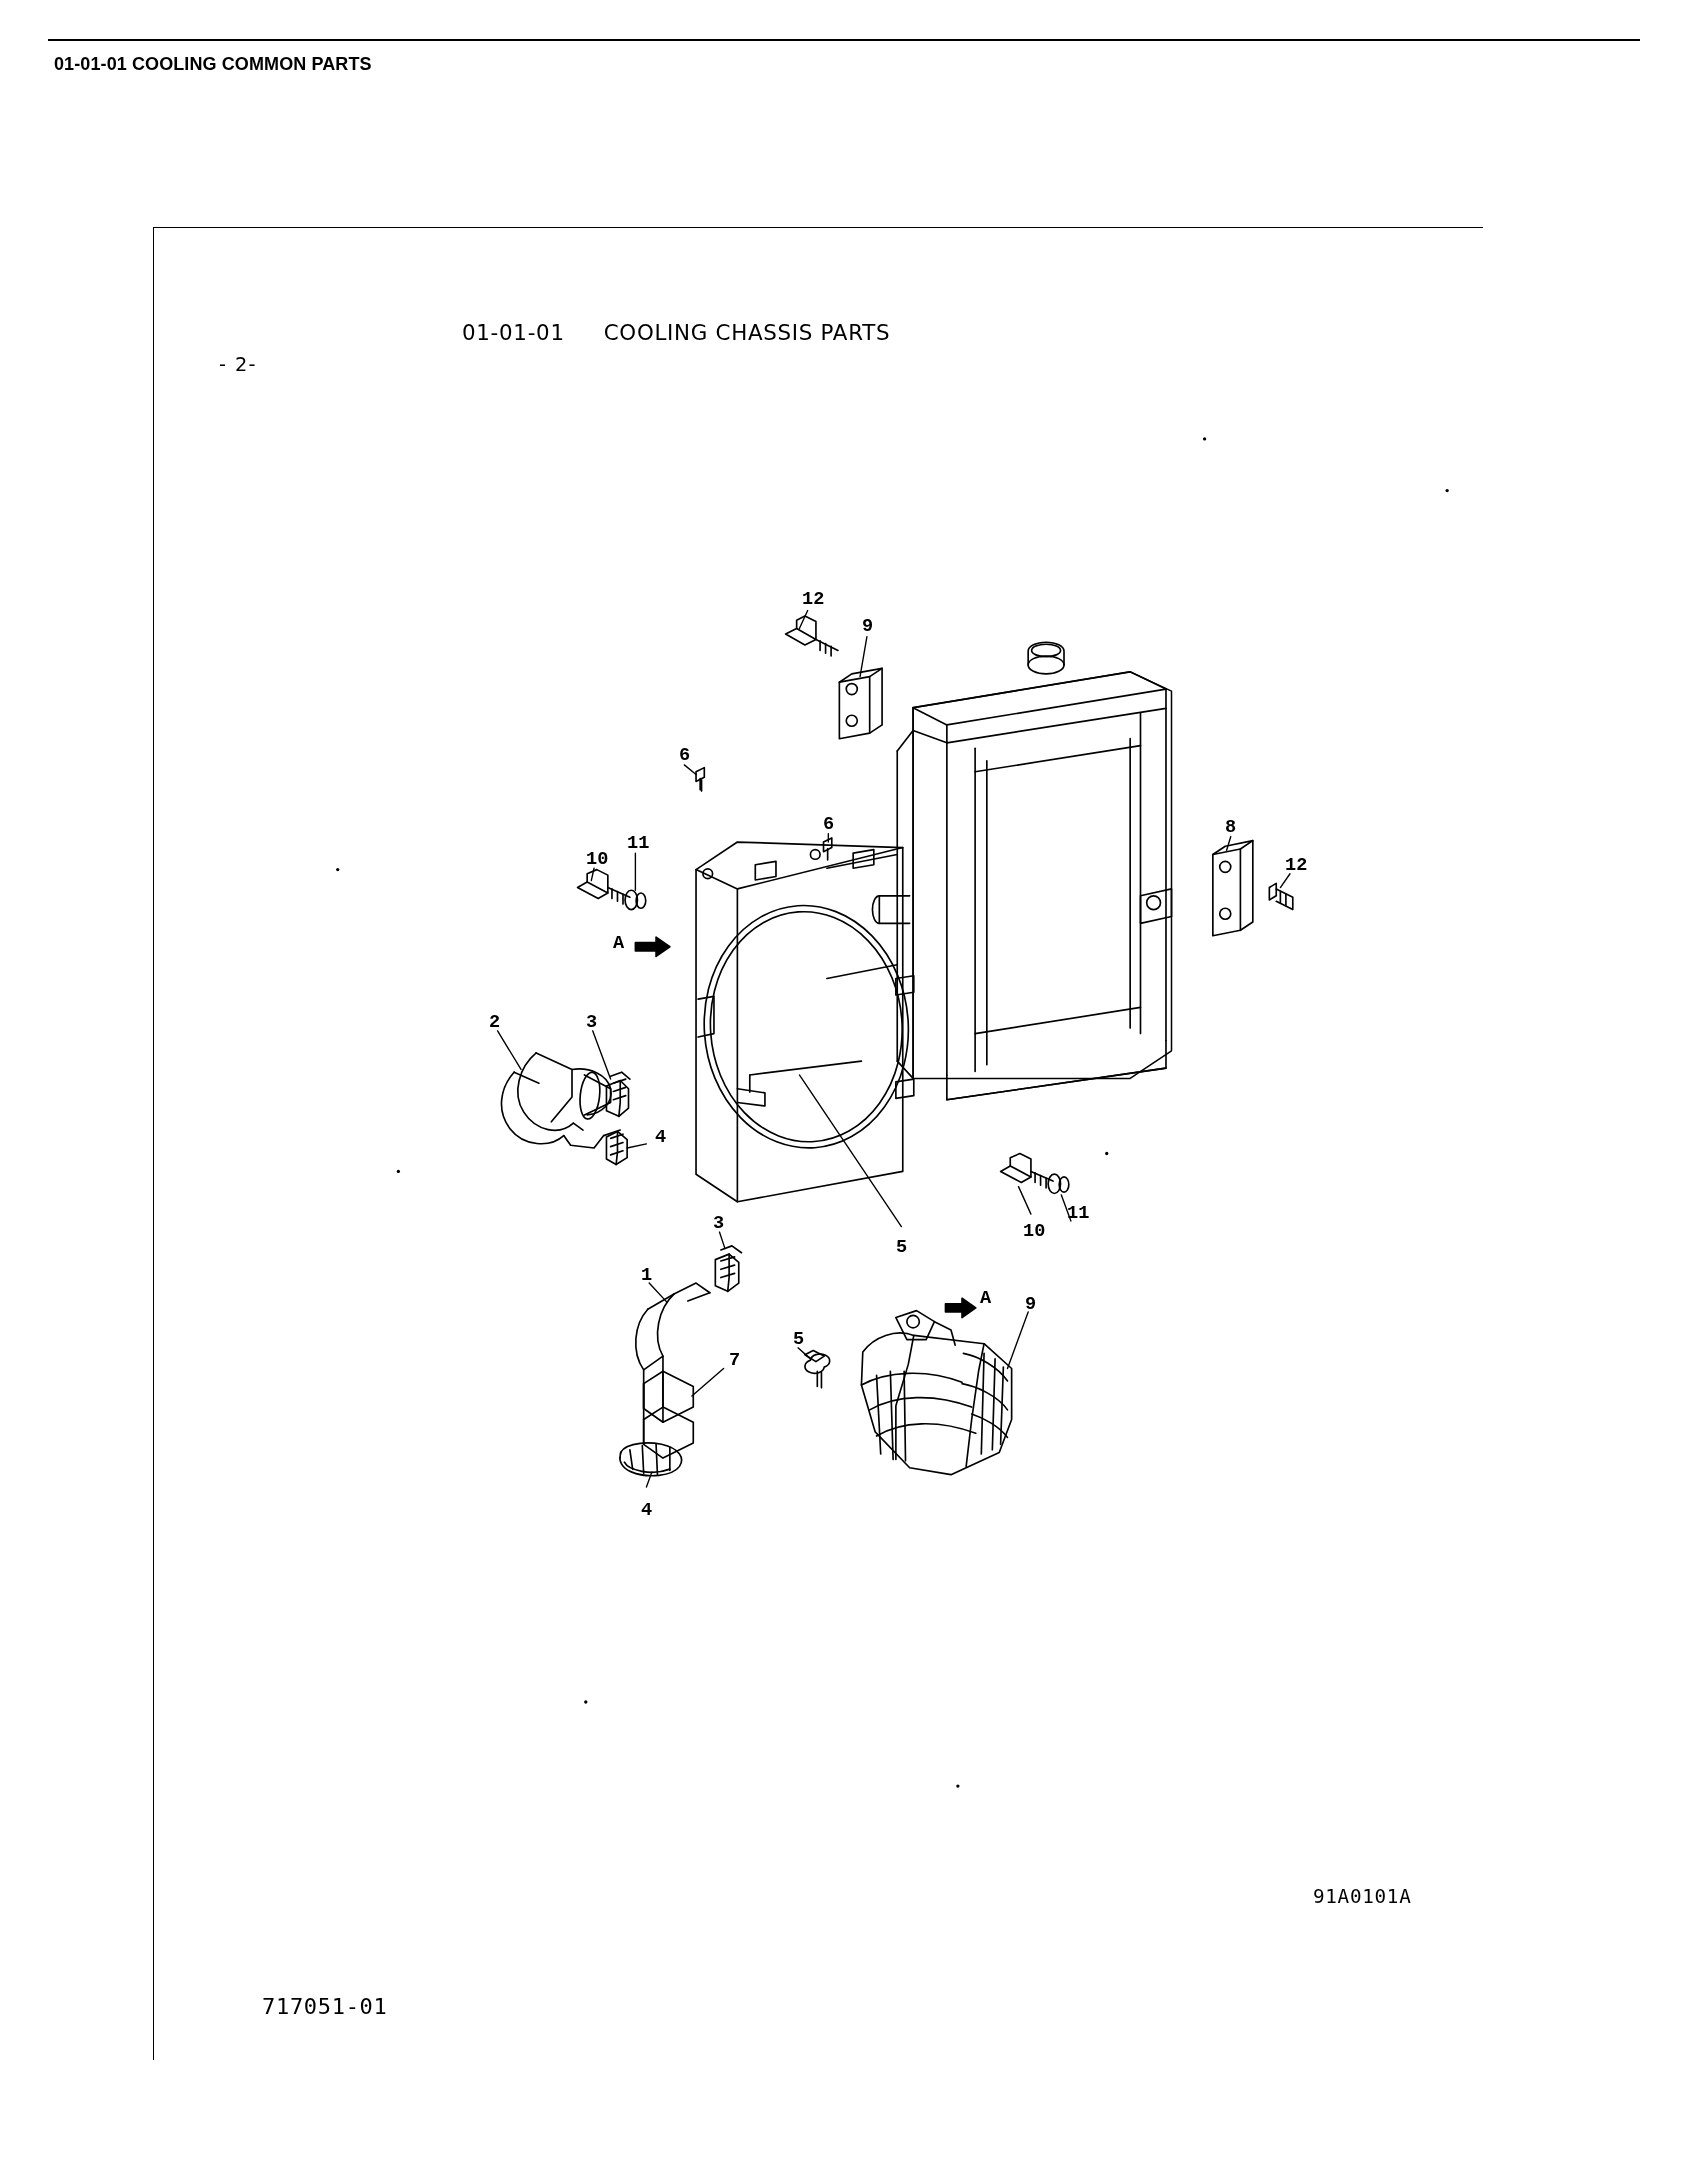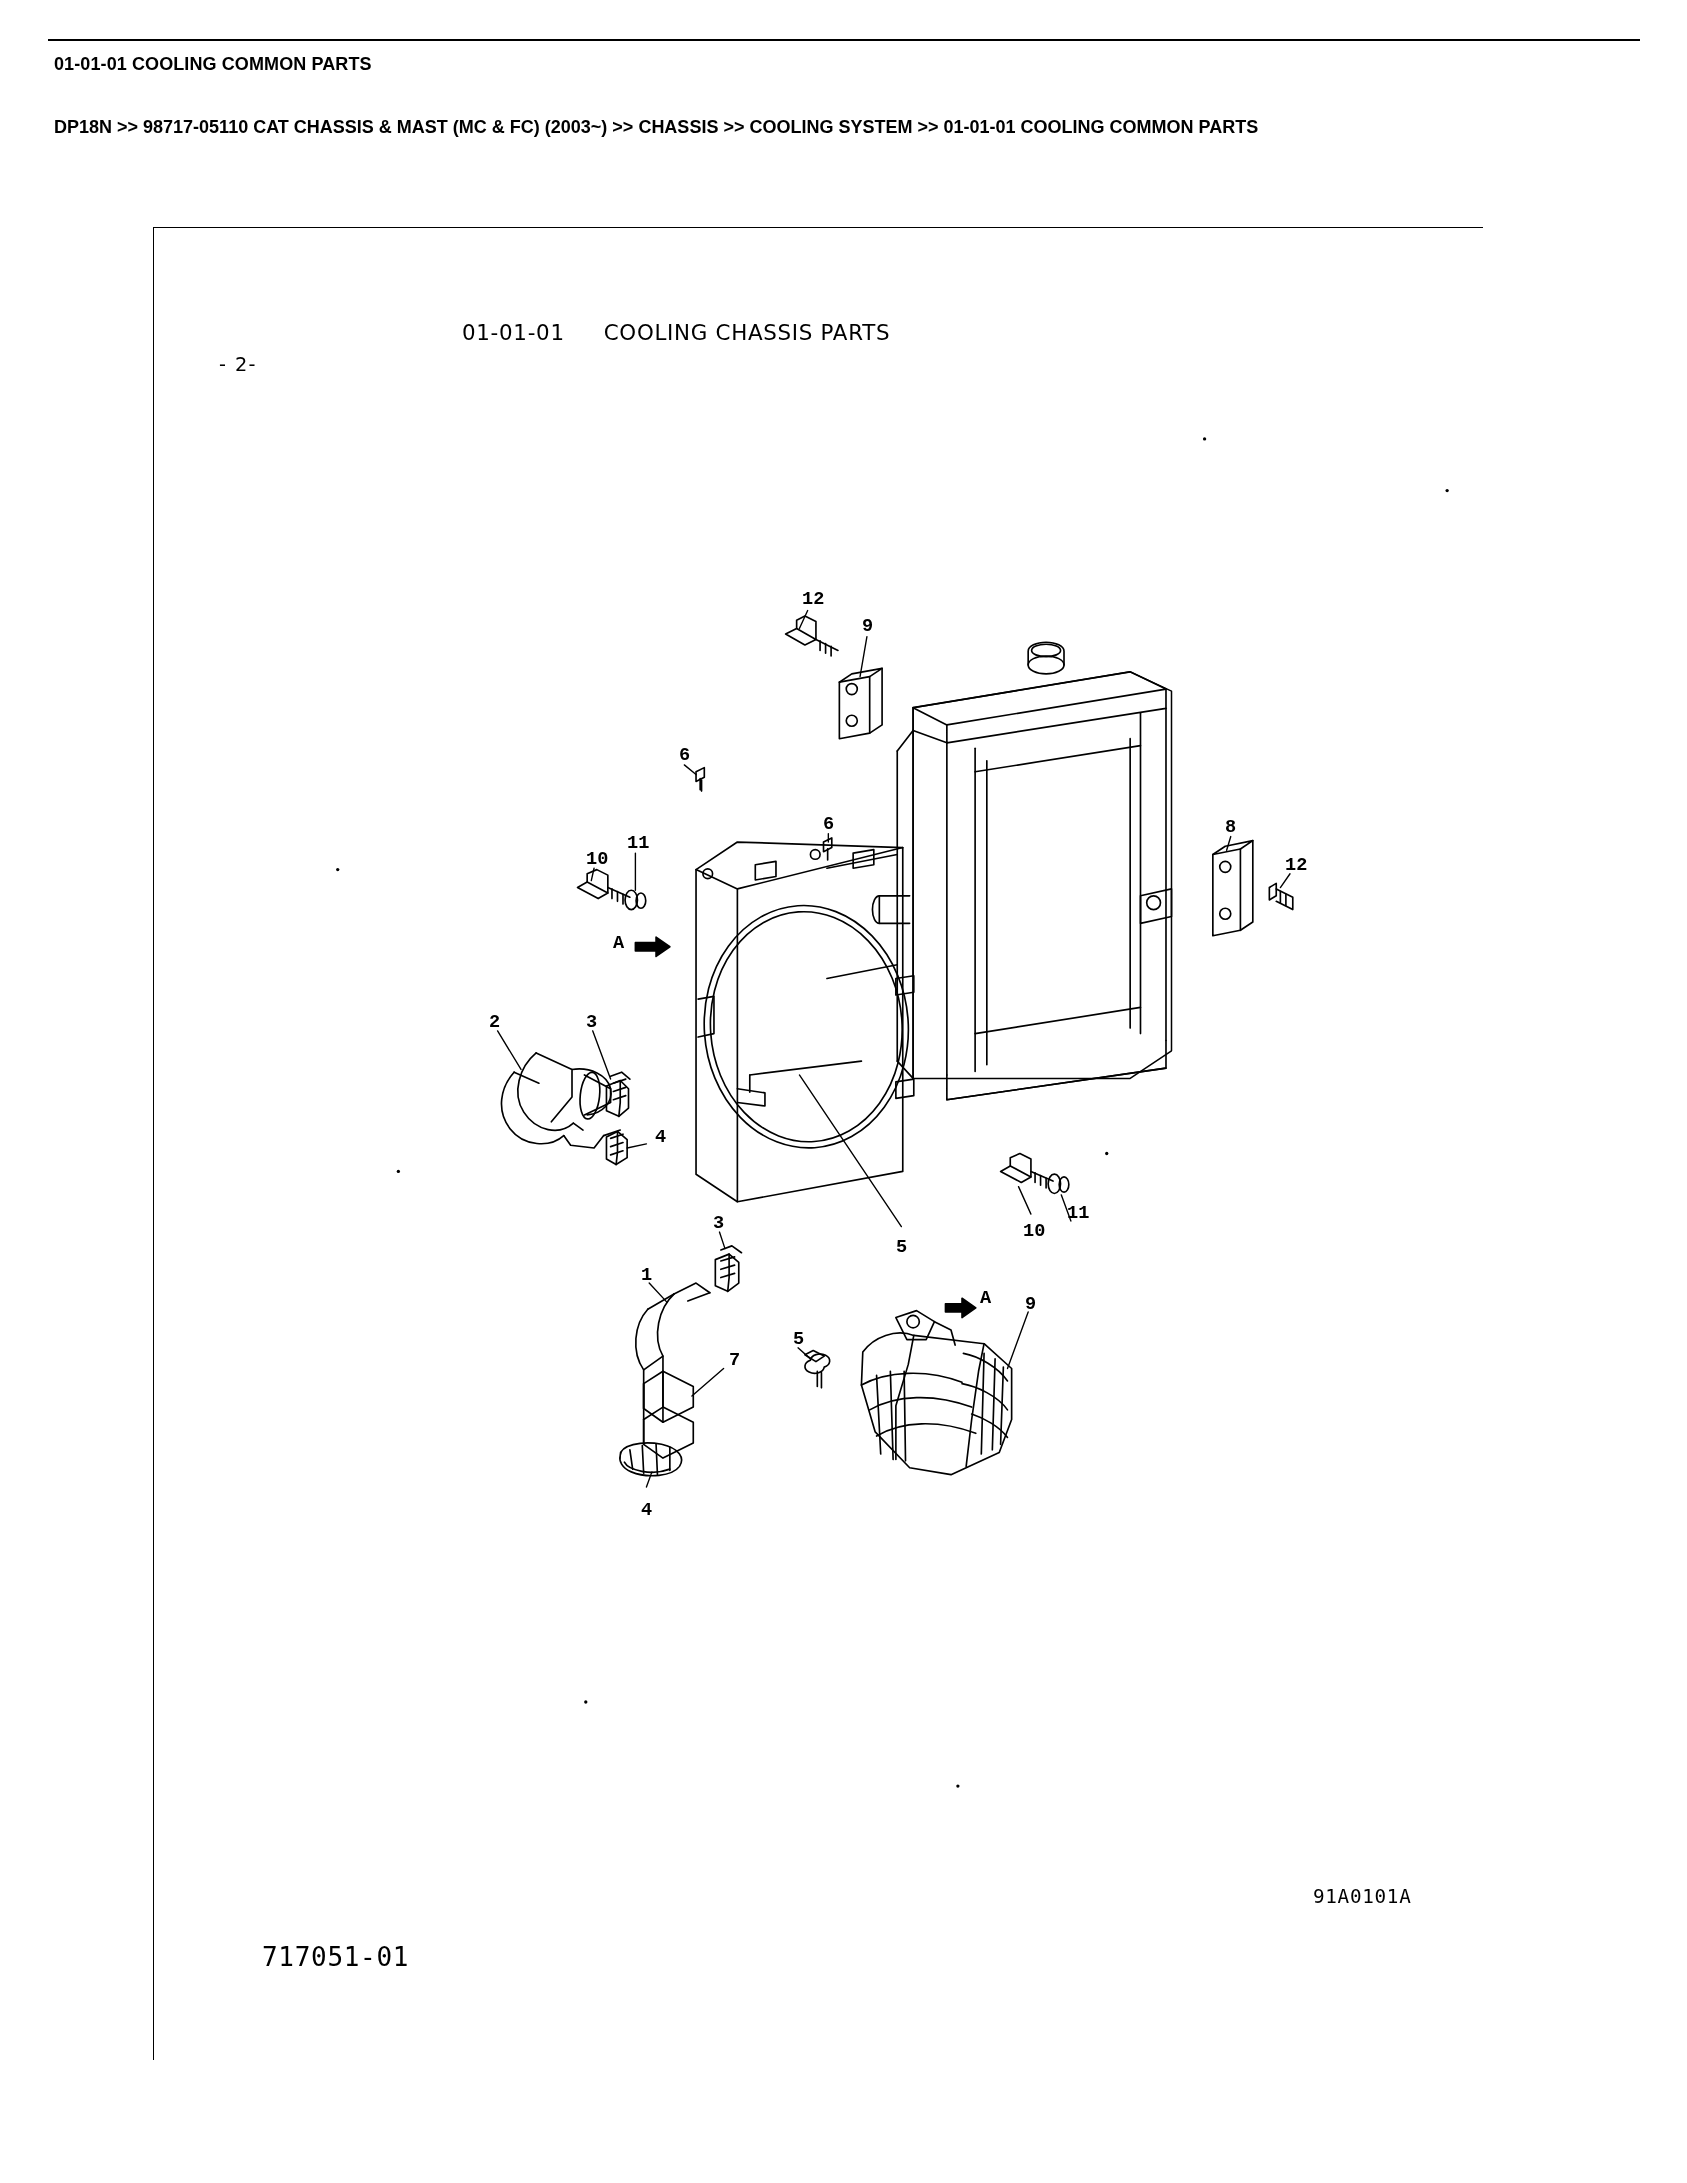--- a/index.html
+++ b/index.html
@@ -71,22 +71,22 @@
     position: absolute;
     left: 219px;
     top: 353px;
     font-size: 19.3px;
     font-family: "DejaVu Sans", sans-serif;
     letter-spacing: 1.4px;
   }
   .foot-left {
     position: absolute;
     left: 262px;
-    top: 1942px;
-    font-size: 26px;
+    top: 1994px;
+    font-size: 22px;
     font-family: "DejaVu Sans Mono", monospace;
     letter-spacing: 0.7px;
   }
   .foot-right {
     position: absolute;
     left: 1313px;
     top: 1885px;
     font-size: 19.3px;
     font-family: "DejaVu Sans Mono", monospace;
     letter-spacing: 0.7px;
@@ -109,21 +109,20 @@
 </style>
 </head>
 <body>
 
 <div class="page">
 
   <div class="top-rule"></div>
 
   <div class="doc-title">01-01-01 COOLING COMMON PARTS</div>
 
-  <div class="breadcrumb">DP18N &gt;&gt; 98717-05110 CAT CHASSIS &amp; MAST (MC &amp; FC) (2003~) &gt;&gt; CHASSIS &gt;&gt; COOLING SYSTEM &gt;&gt; 01-01-01 COOLING COMMON PARTS</div>
 
   <div class="drawing-frame"></div>
 
   <div class="dwg-title">
     <span class="sect">01-01-01</span><span>COOLING CHASSIS PARTS</span>
   </div>
 
   <div class="page-num">- 2-</div>
 
   <div class="foot-left">717051-01</div>

